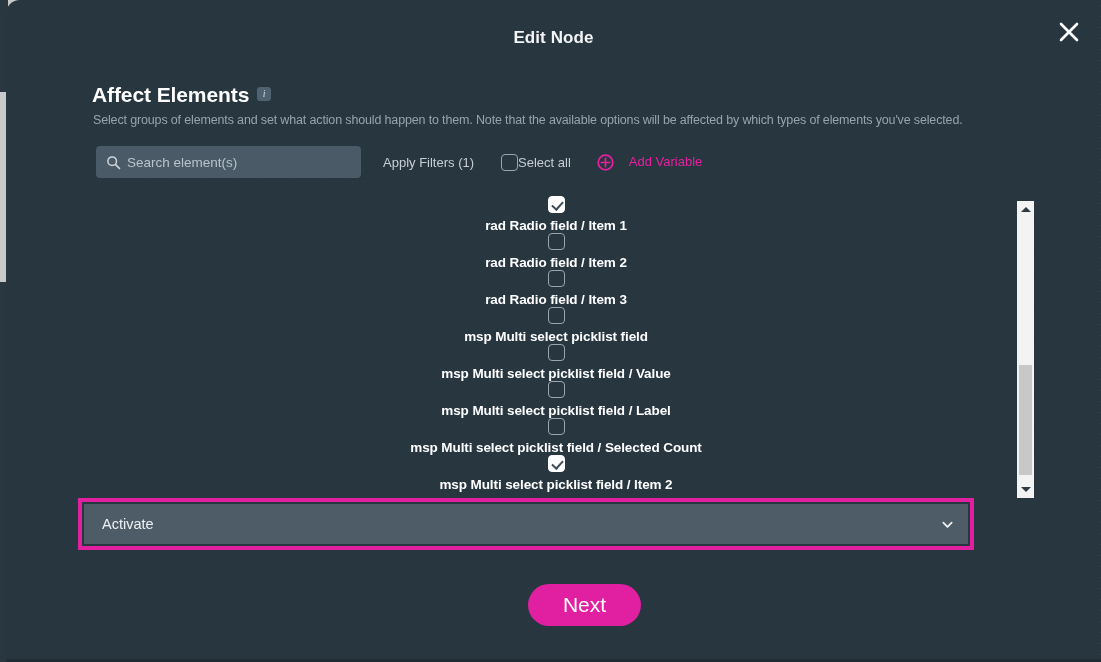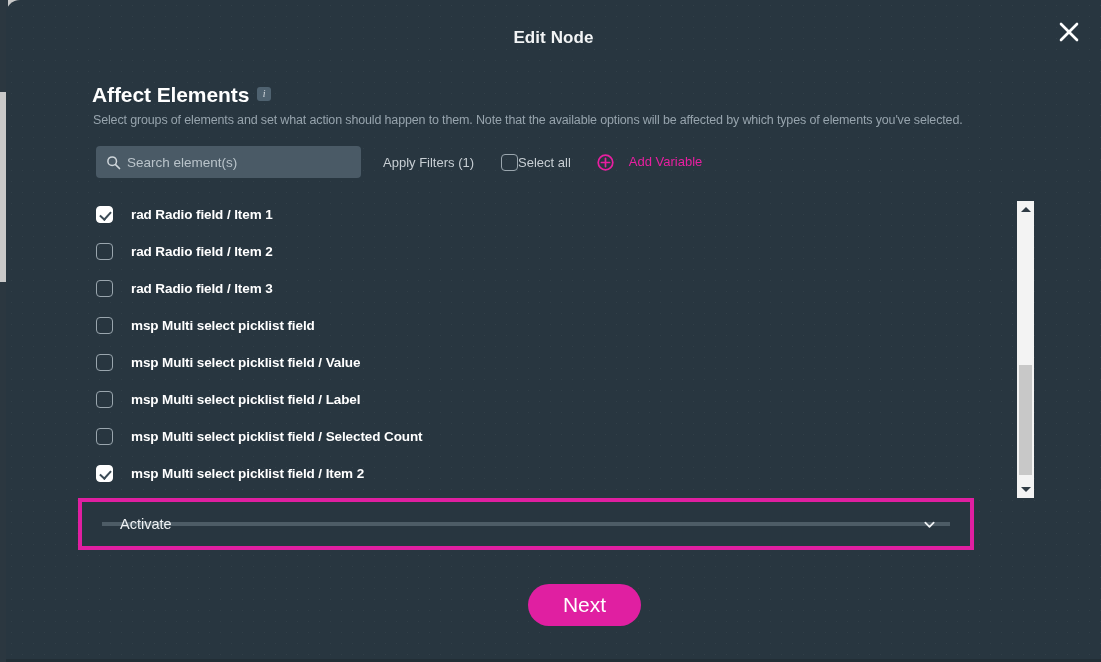--- a/index.html
+++ b/index.html
@@ -207,22 +207,23 @@
     left: 90px;
     top: 196px;
     width: 920px;
     height: 303px;
     overflow: hidden;
   }
   .list-row {
     height: 37px;
     display: flex;
     align-items: center;
-    gap: 18px;
-    cursor: pointer;
+    gap: 5px;
+    cursor: pointer;
+    flex-direction: column;
   }
   .list-row .label {
     color: #ffffff;
     font-size: 13.5px;
     font-weight: bold;
     letter-spacing: -.1px;
   }
 
   
   #list-scrollbar {
@@ -268,21 +269,21 @@
     position: absolute;
     left: 72px;
     top: 498px;
     display: flex;
     align-items: stretch;
   }
   #select-focus-ring {
     width: 896px;
     height: 52px;
     border: 4px solid #e01fa1;
-    padding: 20px;
+    padding: 2px;
     background: #283640;
   }
   #action-select {
     position: relative;
     width: 100%;
     height: 100%;
     background: #4d5c66;
     display: flex;
     align-items: center;
     padding: 0 14px 0 18px;

